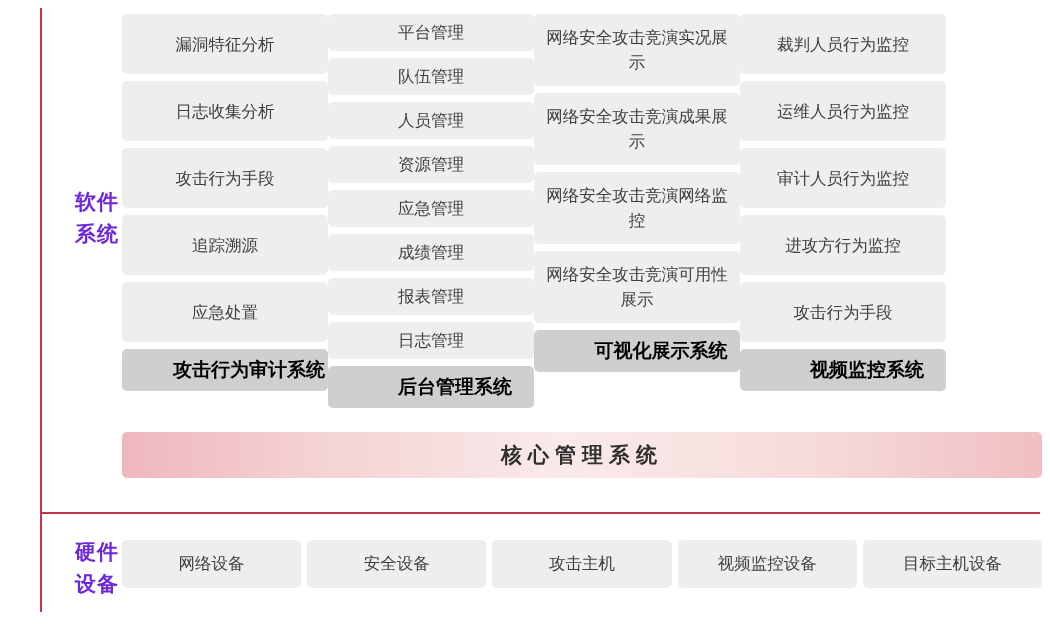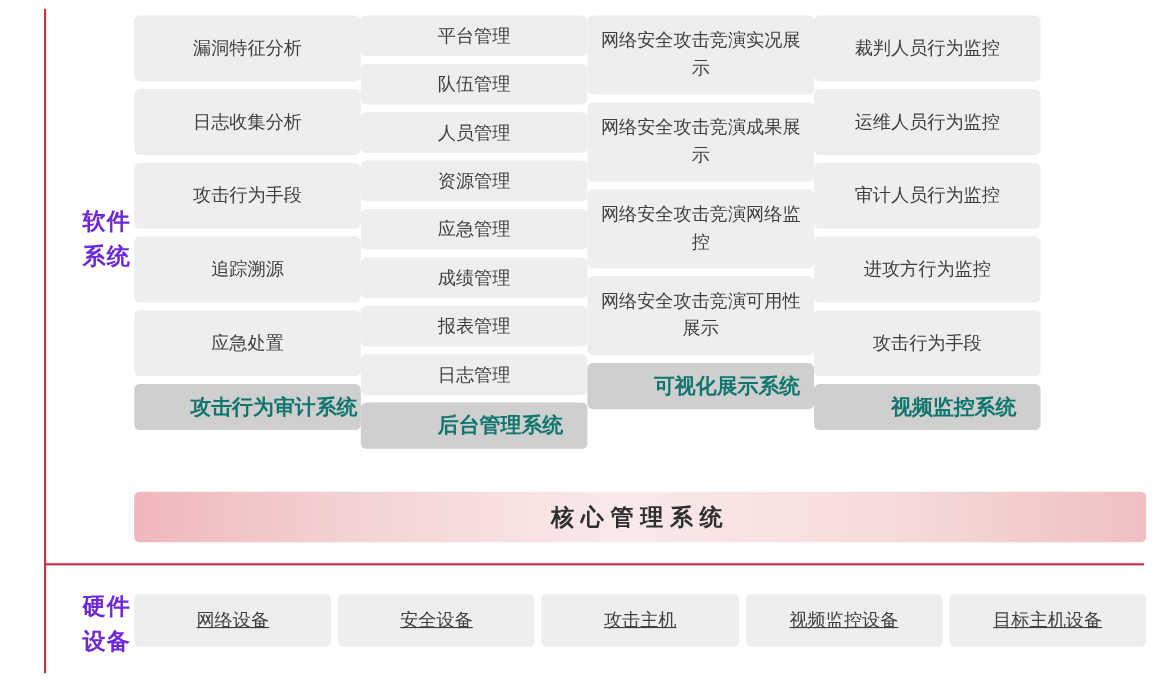--- a/index.html
+++ b/index.html
@@ -94,37 +94,37 @@
     padding: 4px 6px;
     margin-bottom: 7px;
   }
   .cell.h1 { height: 60px; }
   .cell.h2 { height: 37px; }
   .cell.h3 { height: 72px; }
 
   .footer-cell {
     background: #cfcfcf;
     border-radius: 5px;
-    color: #0f766e;
+    color: #000000;
     font-weight: bold;
     font-size: 19px;
     height: 42px;
     display: flex;
     align-items: center;
     justify-content: center;
     text-align: center;
     box-sizing: border-box;
     padding-left: 48px;
   }
 
   
   .core-bar {
     position: absolute;
     left: 122px;
-    top: 447px;
+    top: 432px;
     width: 920px;
     height: 46px;
     border-radius: 5px;
     background: linear-gradient(to right, #efb7bd 0%, #f4d3d4 22%, #faeaea 48%, #f6dcdb 74%, #f0bfc2 100%);
     display: flex;
     align-items: center;
     justify-content: center;
     color: #2f2f2f;
     font-weight: bold;
     font-size: 21px;
@@ -147,21 +147,20 @@
     height: 48px;
     flex: 1;
     display: flex;
     align-items: center;
     justify-content: center;
     font-size: 16.5px;
     color: #3f3f3f;
     text-align: center;
     box-sizing: border-box;
     padding: 2px 4px;
-    text-decoration: underline;
   }
 </style>
 </head>
 <body>
 
 <div id="diagram">
 
   <div class="axis-line"></div>
   <div class="divider-line"></div>
 

